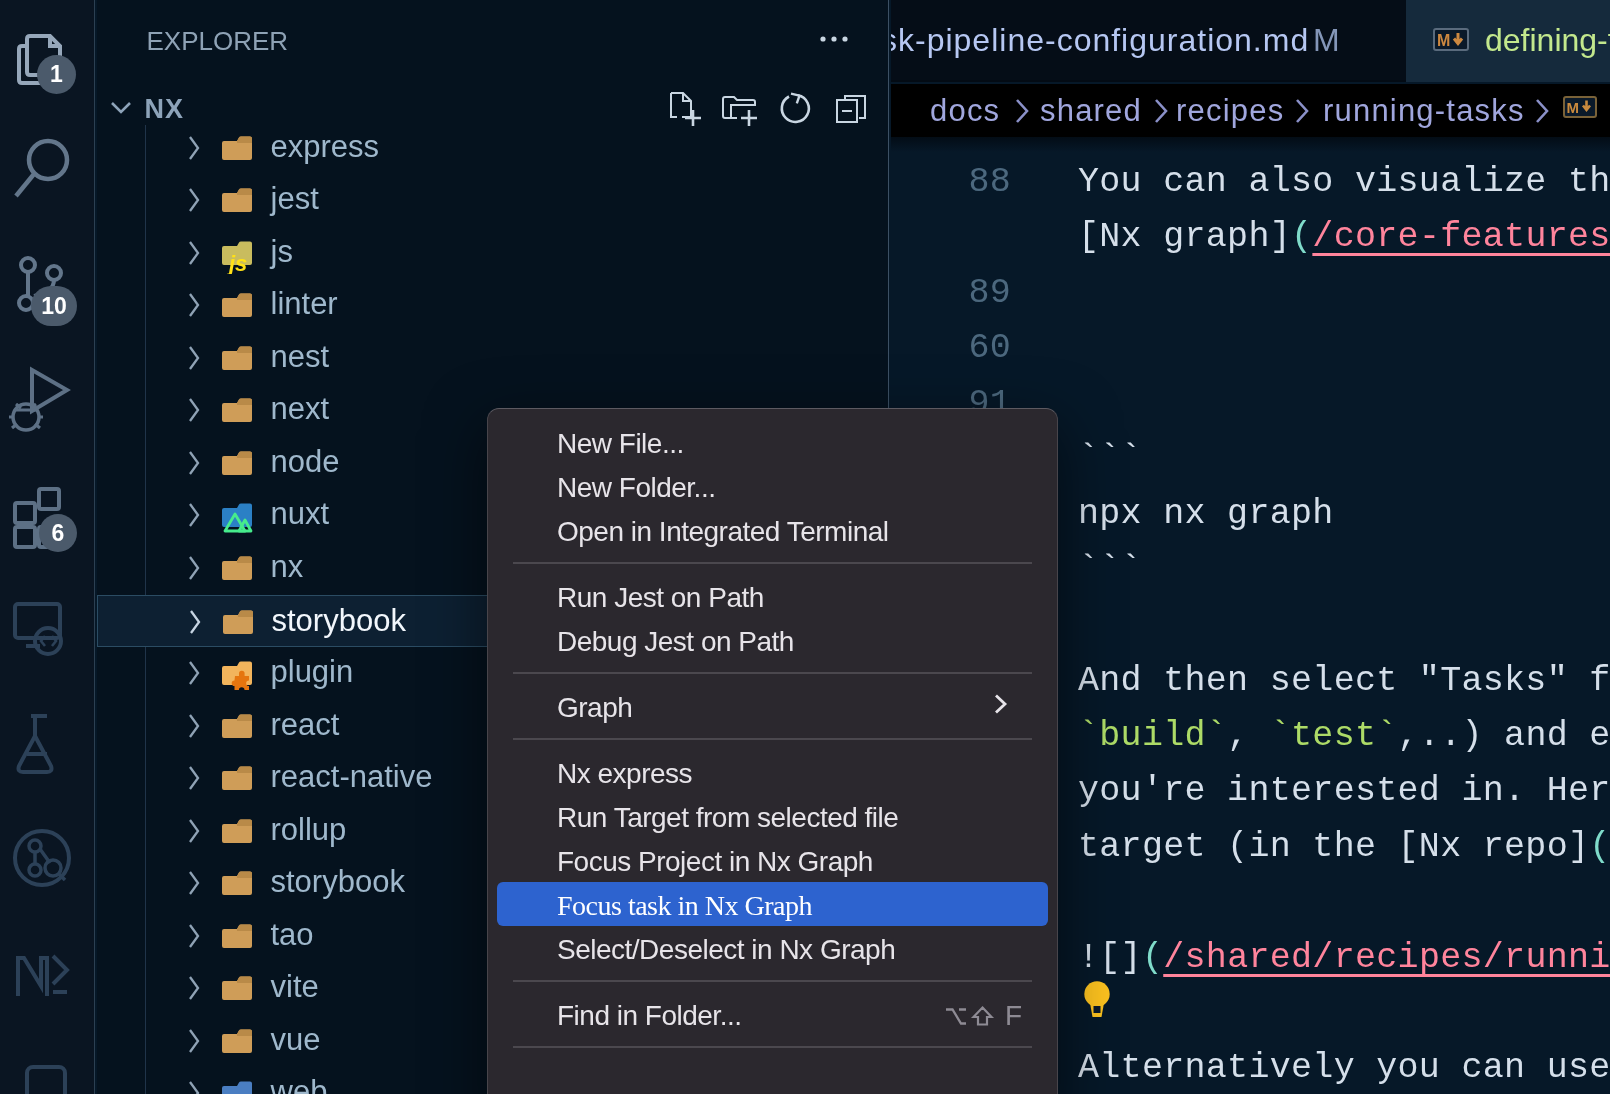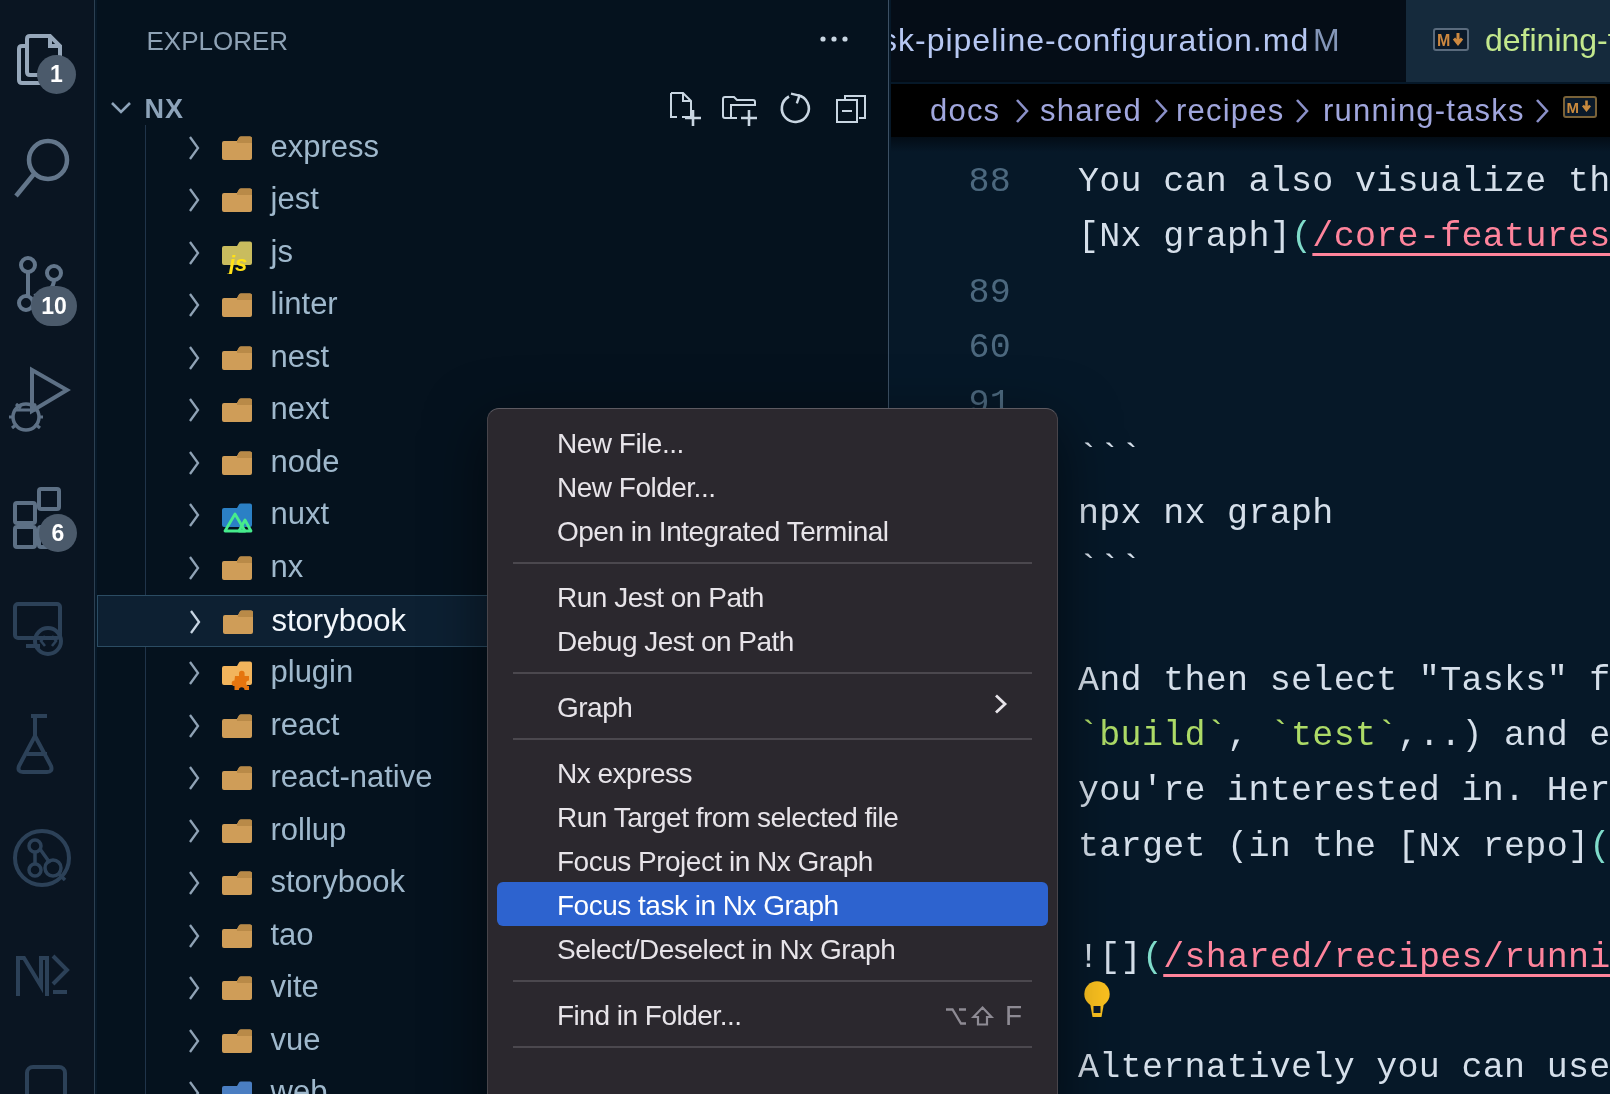--- a/index.html
+++ b/index.html
@@ -43,21 +43,21 @@
 .cline .pink { color:#ff849c; text-decoration:underline; text-decoration-thickness:3px; text-underline-offset:7px; text-decoration-skip-ink:none; }
 .bulb { position:absolute; left:192px; }
 
 
 #menu { position:absolute; left:487px; top:408px; width:571px; height:720px;
   background:#2b282e; border-radius:12px; box-shadow:0 18px 60px rgba(0,0,0,0.55);
   border:1px solid #48454b; border-top-color:#5d5a61; padding-top:11px; }
 .mitem { position:relative; height:44px; margin:0 9px; border-radius:6px; }
 .mitem > span:first-child { position:absolute; left:16px; top:8px; font-size:28px; letter-spacing:-0.5px; color:#e7e4e9; white-space:pre;margin-left:44px; }
 .mitem.hl { background:#2d63cf; }
-.mitem.hl > span:first-child { color:#ffffff; }
+.mitem.hl > span:first-child { color:#ffffff;font-family:Liberation Serif, serif; }
 .msep { height:22px; margin:0 25px; position:relative; }
 .msep div { position:absolute; top:10px; left:0; right:0; height:1.5px; background:#4b484e; }
 .msc { position:absolute; right:26px; top:8px; font-size:28px; color:#8e8b94; }
 .mscl { margin-left:5px; }
 .marw { position:absolute; right:37px; top:7px; }
 </style></head><body>
 
 <div id="abar">
 
   <svg style="left:14px;top:26px" width="56" height="60" viewBox="0 0 56 60">

